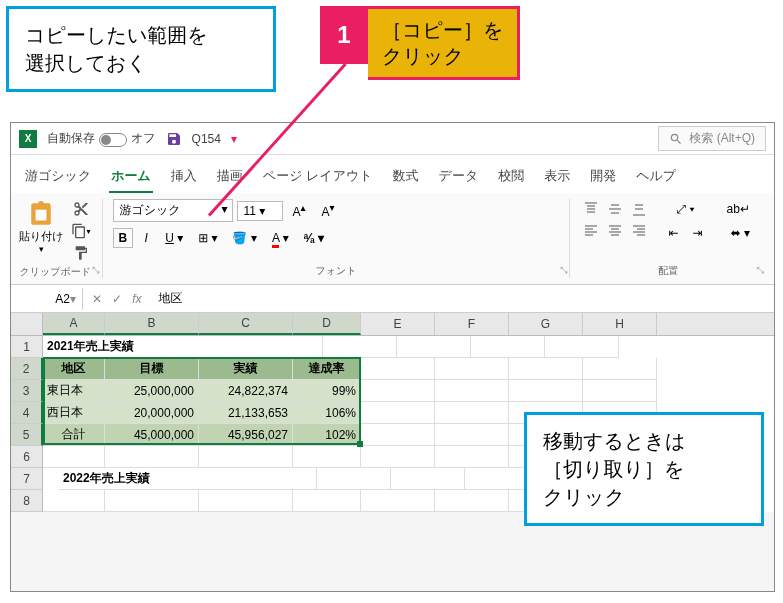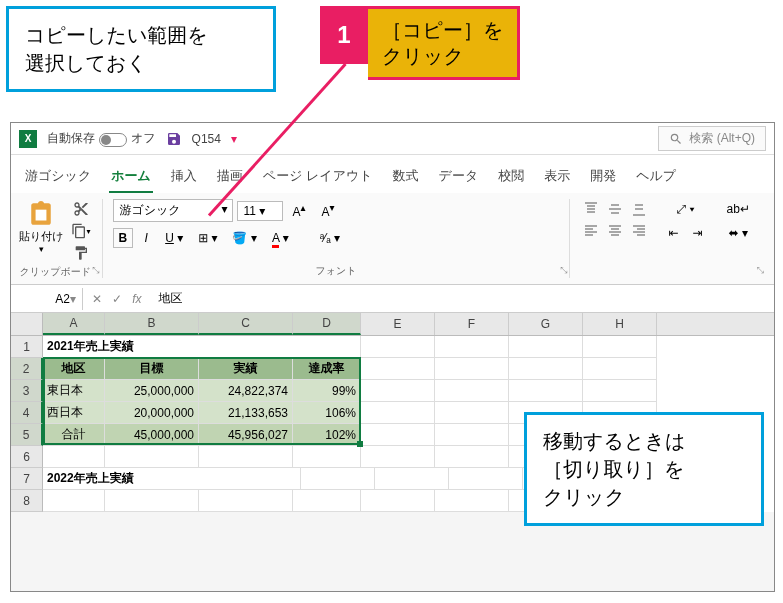--- a/index.html
+++ b/index.html
@@ -187,21 +187,21 @@
           <button class="fbtn">A<sup>▴</sup></button>
           <button class="fbtn">A<sup>▾</sup></button>
         </div>
         <div class="font-row2">
           <button class="fbtn box"><b>B</b></button>
           <button class="fbtn"><i>I</i></button>
           <button class="fbtn"><u>U</u> ▾</button>
           <button class="fbtn">⊞ ▾</button>
           <button class="fbtn"><span>🪣</span> ▾</button>
           <button class="fbtn"><span style="border-bottom:3px solid red;">A</span> ▾</button>
-          <button class="fbtn" style="margin-left:16px;">ᵃ⁄ₐ ▾</button>
+          <button class="fbtn" style="margin-left:0;font-weight:bold;">ᵃ⁄ₐ ▾</button>
         </div>
       </div>
       <div class="rgroup-label">フォント</div>
       <span class="launcher">⤡</span>
     </div>
 
     <div class="rgroup">
       <div class="rgroup-content">
         <div class="align-grid">
           <div class="align-btn">
@@ -235,25 +235,26 @@
               </svg>
             </div>
         </div>
         <div style="display:flex; flex-direction:column; gap:4px; margin-left:6px;">
           <button class="fbtn">⤢ ▾</button>
           <div style="display:flex; gap:2px;">
             <button class="fbtn">⇤</button>
             <button class="fbtn">⇥</button>
           </div>
         </div>
-        <div style="display:flex; flex-direction:column; gap:4px; margin-left:6px;">
+        <div style="display:flex; flex-direction:column; gap:4px; margin-left:6px;align-items:flex-end;">
           <button class="fbtn"><span>ab↵</span></button>
           <button class="fbtn">⬌ ▾</button>
         </div>
       </div>
+      <div class="rgroup-label">配置</div>
       <span class="launcher">⤡</span>
     </div>
   </div>
 
   <div class="formula-bar">
     <div class="name-box">
         <span>A2</span>
         <span style="color:#888;">▾</span>
       </div>
     <div class="fx-btns">
@@ -272,21 +273,21 @@
       <div class="col-h cC sel">C</div>
       <div class="col-h cD sel">D</div>
       <div class="col-h cE">E</div>
       <div class="col-h cF">F</div>
       <div class="col-h cG">G</div>
       <div class="col-h cH">H</div>
     </div>
     <div class="rows">
       <div class="row">
         <div class="row-h">1</div>
-        <div class="cell cA bold" style="width:318px; border-right:1px solid #ddd;">2021年売上実績</div>
+        <div class="cell cA bold" style="width:280px; border-right:1px solid #ddd;">2021年売上実績</div>
         <div class="cell cE"></div>
           <div class="cell cF"></div>
           <div class="cell cG"></div>
           <div class="cell cH"></div>
       </div>
       <div class="row">
         <div class="row-h sel">2</div>
         <div class="cell cA sel-header center">地区</div>
         <div class="cell cB sel-header center">目標</div>
         <div class="cell cC sel-header center">実績</div>
@@ -335,21 +336,21 @@
           <div class="cell cB"></div>
           <div class="cell cC"></div>
           <div class="cell cD"></div>
         <div class="cell cE"></div>
           <div class="cell cF"></div>
           <div class="cell cG"></div>
           <div class="cell cH"></div>
       </div>
       <div class="row">
         <div class="row-h">7</div>
-        <div class="cell cA bold" style="width:258px;">2022年売上実績</div>
+        <div class="cell cA bold" style="width:258px;margin-left:16px;">2022年売上実績</div>
         <div class="cell cE"></div>
           <div class="cell cF"></div>
           <div class="cell cG"></div>
           <div class="cell cH"></div>
       </div>
       <div class="row">
         <div class="row-h">8</div>
         <div class="cell cA"></div>
           <div class="cell cB"></div>
           <div class="cell cC"></div>

